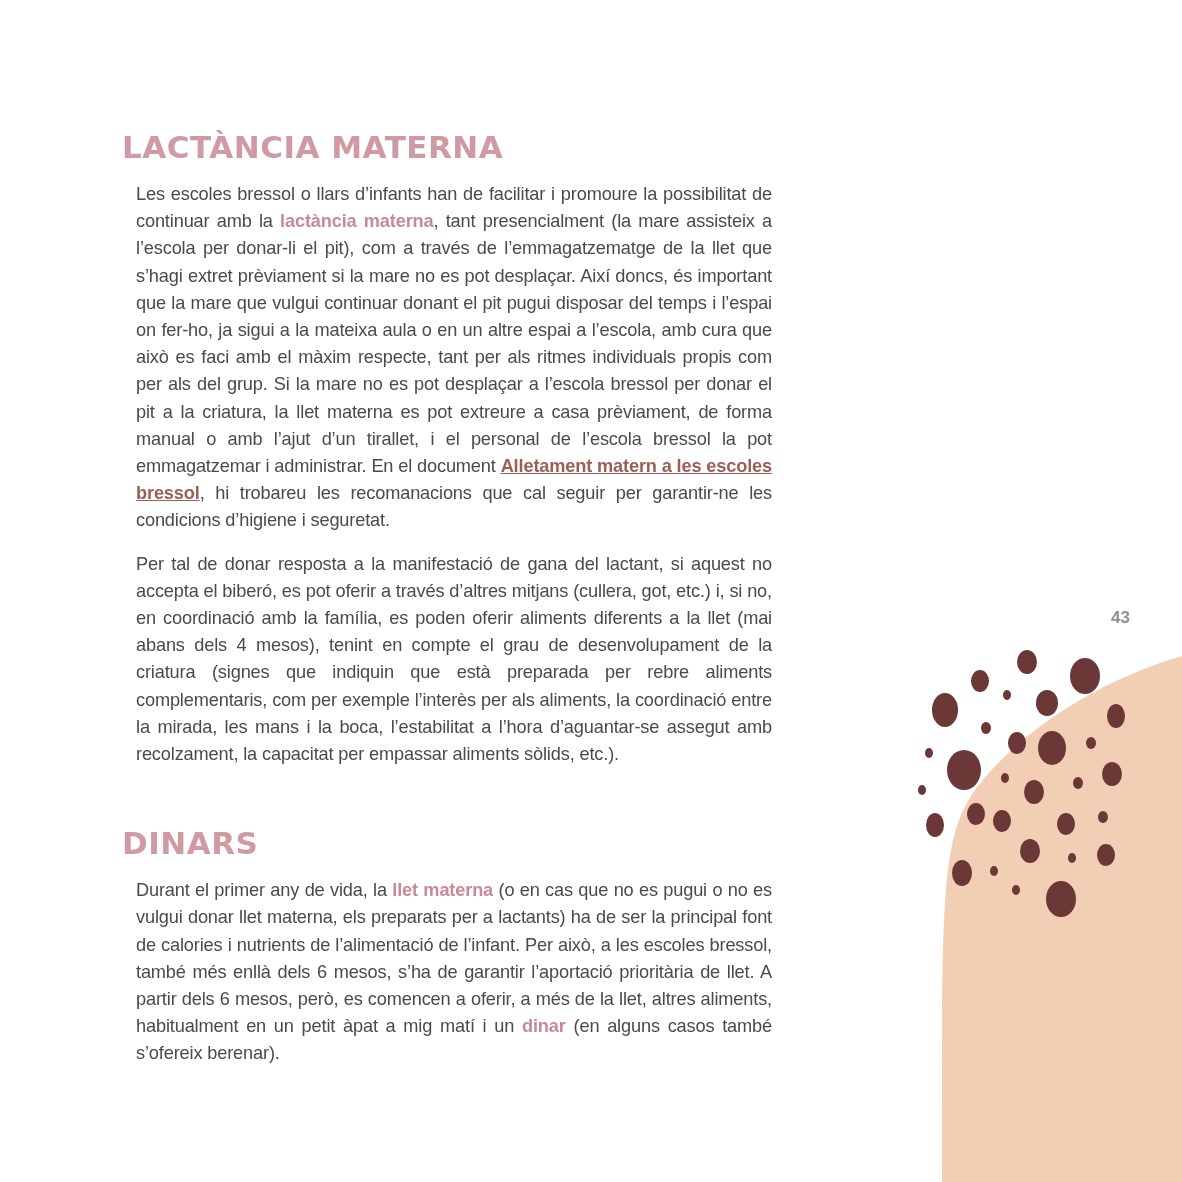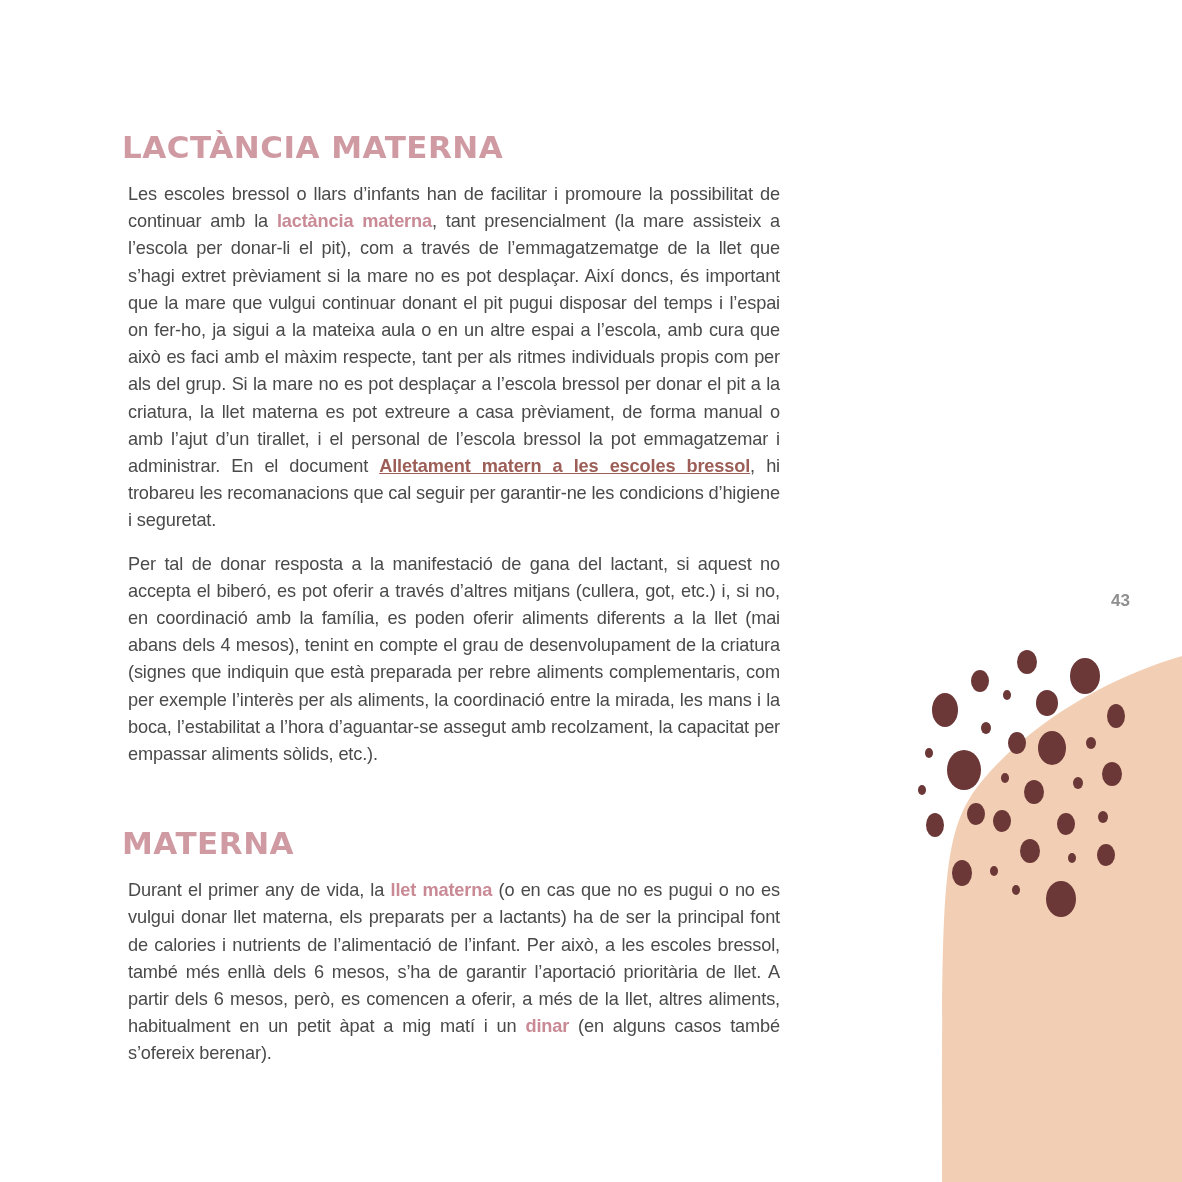--- a/index.html
+++ b/index.html
@@ -10,52 +10,52 @@
   }
   .content {
     position: absolute; left: 122px; top: 128px; width: 664px;
   }
   h2 {
     margin: 0; color: #d09aa3;
     font-family: "DejaVu Sans", sans-serif; font-weight: bold;
     font-size: 31px; letter-spacing: 0.5px; line-height: 38px;
   }
   p {
-    margin: 6px; color: #4a4a4a;
+    margin: 14px; color: #4a4a4a;
     font-family: "Liberation Sans", sans-serif;
     font-size: 18.2px; line-height: 27.2px;
     text-align: justify;
     letter-spacing: -0.15px;
   }
   .hl { color: #c98a95; font-weight: bold; }
   .lnk { color: #9c5e56; font-weight: bold; text-decoration: underline; }
   #p1 { margin-top: 15px; }
   #p2 { margin-top: 16px; }
   #h-dinars { margin-top: 56px; }
   #p3 { margin-top: 15px; }
   .page-num {
-    position: absolute; left: 1111px; top: 591px;
+    position: absolute; left: 1111px; top: 608px;
     font-family: "Liberation Sans", sans-serif; font-weight: bold;
     font-size: 17px; color: #8f8f8f;
   }
   .deco { position: absolute; left: 900px; top: 640px; width: 282px; height: 542px; }
 </style>
 </head>
 <body>
 
 <div class="content">
   <h2 id="h-lactancia">LACTÀNCIA MATERNA</h2>
   <p id="p1">
     <span>Les escoles bressol o llars d’infants han de facilitar i promoure la possibilitat de continuar amb la </span><span class="hl">lactància materna</span><span>, tant presencialment (la mare assisteix a l’escola per donar-li el pit), com a través de l’emmagatzematge de la llet que s’hagi extret prèviament si la mare no es pot desplaçar. Així doncs, és important que la mare que vulgui continuar donant el pit pugui disposar del temps i l’espai on fer-ho, ja sigui a la mateixa aula o en un altre espai a l’escola, amb cura que això es faci amb el màxim respecte, tant per als ritmes individuals propis com per als del grup. Si la mare no es pot desplaçar a l’escola bressol per donar el pit a la criatura, la llet materna es pot extreure a casa prèviament, de forma manual o amb l’ajut d’un tirallet, i el personal de l’escola bressol la pot emmagatzemar i administrar. En el document </span><a class="lnk">Alletament matern a les escoles bressol</a><span>, hi trobareu les recomanacions que cal seguir per garantir-ne les condicions d’higiene i seguretat.</span>
   </p>
   <p id="p2">
     <span>Per tal de donar resposta a la manifestació de gana del lactant, si aquest no accepta el biberó, es pot oferir a través d’altres mitjans (cullera, got, etc.) i, si no, en coordinació amb la família, es poden oferir aliments diferents a la llet (mai abans dels 4 mesos), tenint en compte el grau de desenvolupament de la criatura (signes que indiquin que està preparada per rebre aliments complementaris, com per exemple l’interès per als aliments, la coordinació entre la mirada, les mans i la boca, l’estabilitat a l’hora d’aguantar-se assegut amb recolzament, la capacitat per empassar aliments sòlids, etc.).</span>
   </p>
 
-  <h2 id="h-dinars">MATERNA</h2>
+  <h2 id="h-dinars">DINARS</h2>
   <p id="p3">
     <span>Durant el primer any de vida, la </span><span class="hl">llet materna</span><span> (o en cas que no es pugui o no es vulgui donar llet materna, els preparats per a lactants) ha de ser la principal font de calories i nutrients de l’alimentació de l’infant. Per això, a les escoles bressol, també més enllà dels 6 mesos, s’ha de garantir l’aportació prioritària de llet. A partir dels 6 mesos, però, es comencen a oferir, a més de la llet, altres aliments, habitualment en un petit àpat a mig matí i un </span><span class="hl">dinar</span><span> (en alguns casos també s’ofereix berenar).</span>
   </p>
 </div>
 
 <div class="page-num">43</div>
 
 <svg class="deco" viewBox="0 0 282 542">
   <path d="M282,16 C200,40 120,90 75,150 C40,200 42,260 42,542 L282,542 Z" fill="#f2cfb4"></path>
   <g fill="#6b3737">

